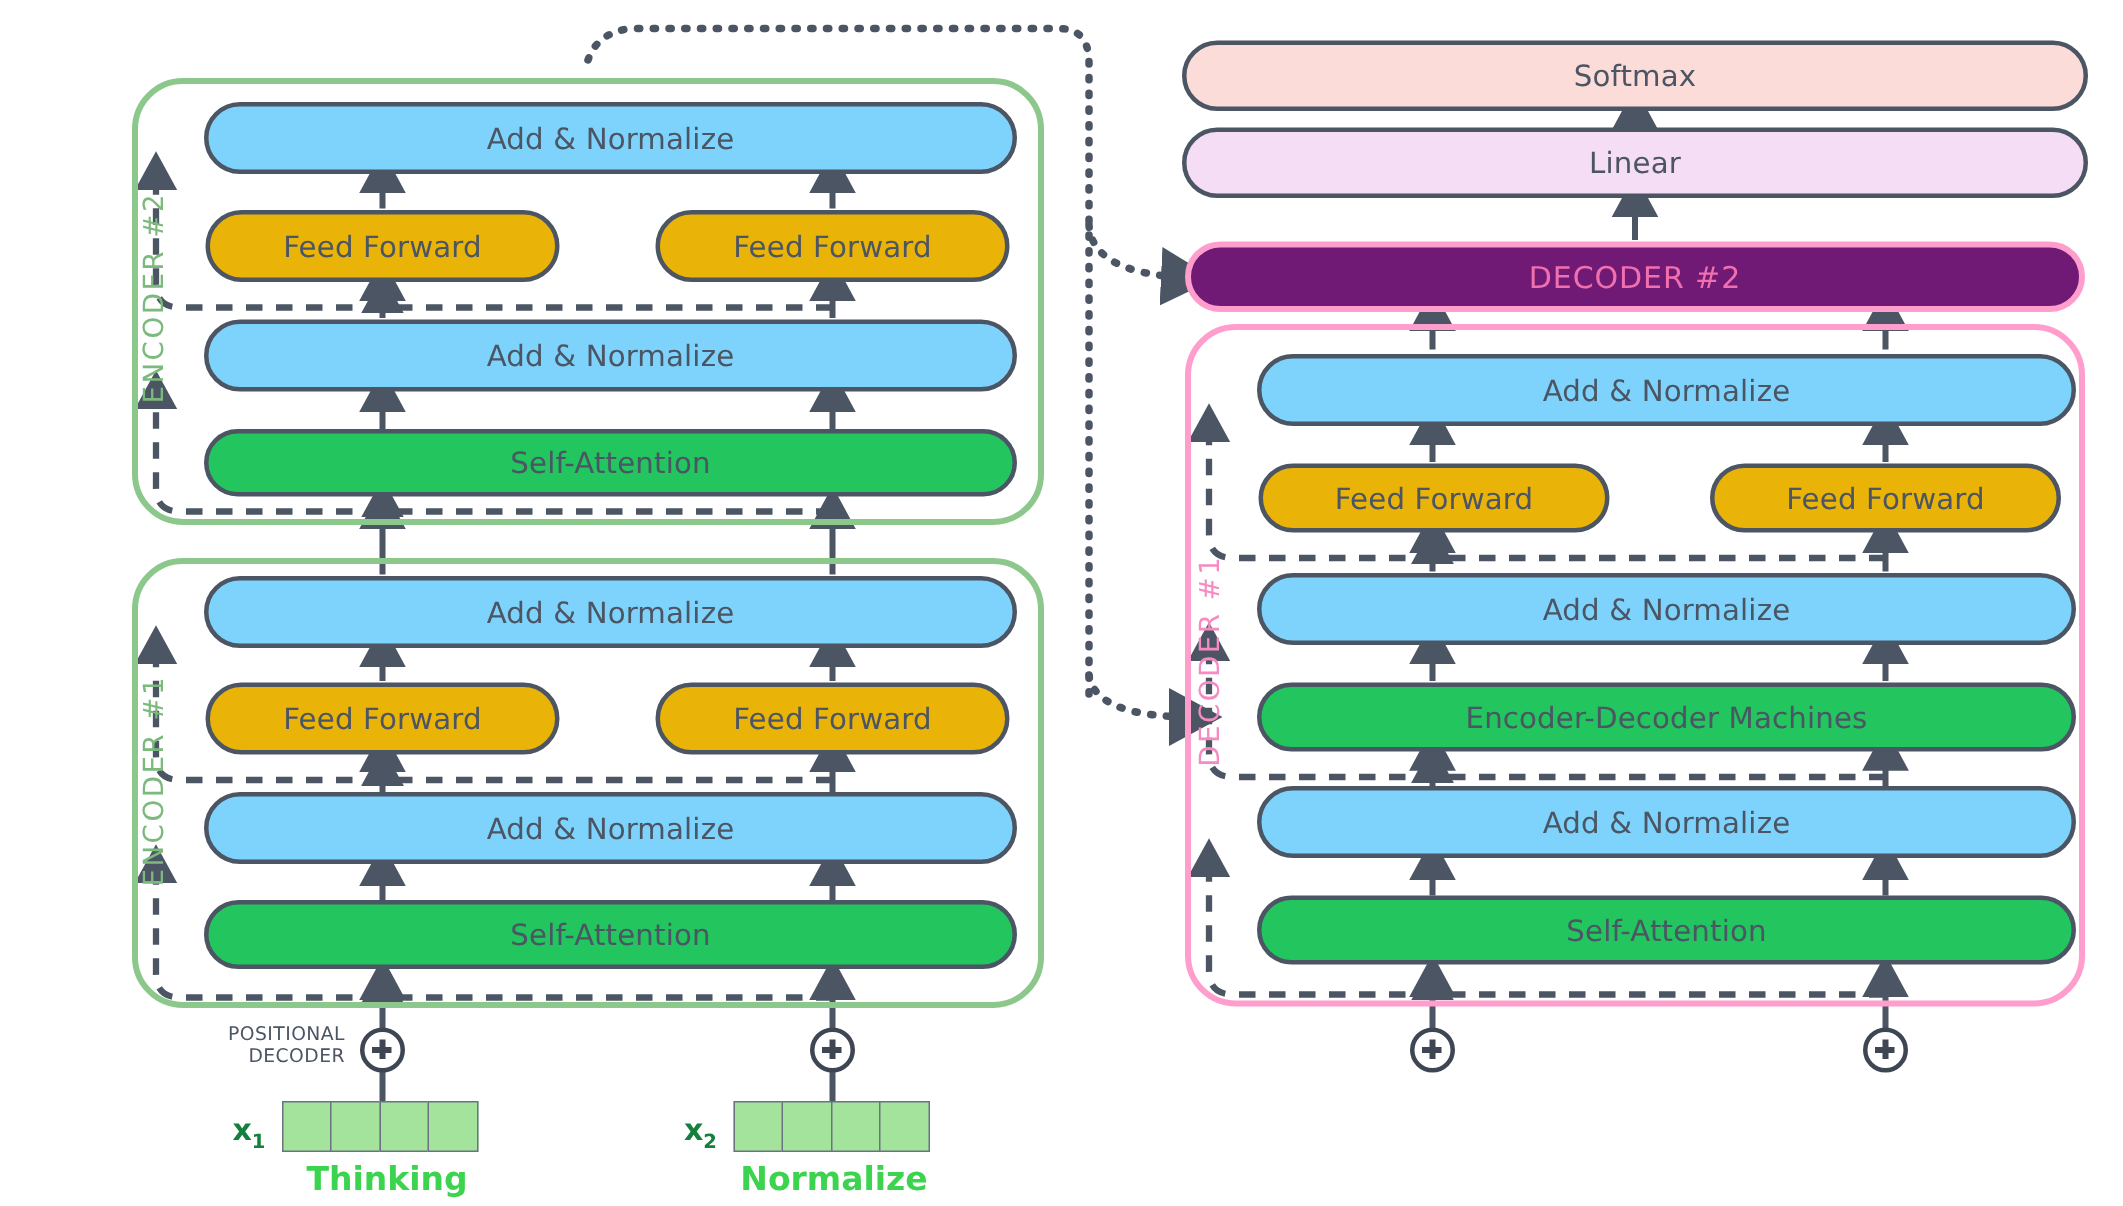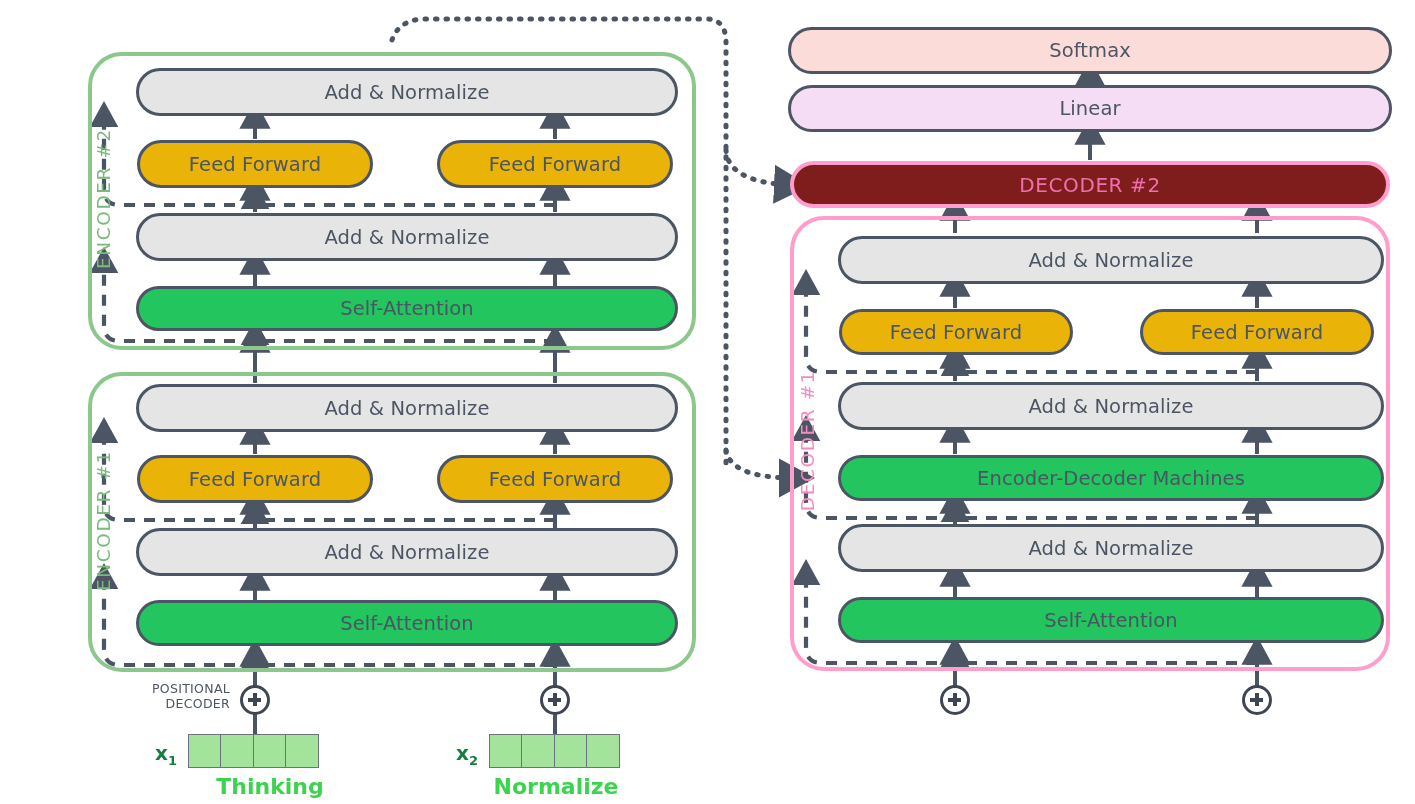--- a/index.html
+++ b/index.html
@@ -12,35 +12,35 @@
   #arrows{pointer-events:none;}
 
   
   .blk{
     position:absolute;box-sizing:border-box;
     border:3.5px solid #4b5563;border-radius:26px;
     display:flex;align-items:center;justify-content:center;
     color:#4b5563;font-size:19.5px;letter-spacing:.1px;
     white-space:nowrap;
   }
-  .blk.addnorm{background:#e5e5e5;}
+  .blk.addnorm{background:#7dd3fc;}
   .blk.ff{background:#eab308;}
   .blk.attn{background:#22c55e;}
   .blk.softmax{background:#fcdcd8;}
   .blk.linear{background:#f5ddf5;}
 
   
   .group{
     position:absolute;box-sizing:border-box;
     border-radius:34px;background:transparent;
   }
   .group.enc{border:4px solid #8cc78c;}
   .group.dec{border:4px solid #ff9ecd;}
   .group.dec2{
-    border:4px solid #ff9ecd;border-radius:26px;background:#7f1d1d;
+    border:4px solid #ff9ecd;border-radius:26px;background:#701a75;
     display:flex;align-items:center;justify-content:center;
   }
   .group-label{
     position:absolute;white-space:nowrap;
     font-size:18.5px;letter-spacing:1.6px;
     transform-origin:50% 50%;
   }
   .group-label.enc{color:#7cb97c;transform:rotate(-90deg);}
   .group-label.dec{color:#f58bc0;transform:rotate(-90deg);}
   .dec2-label{color:#f06fae;font-size:20px;letter-spacing:.6px;}
@@ -207,21 +207,21 @@
 
   <div class="xlabel" style="left:155px;top:741px;">
     <span>x</span><sub>1</sub>
   </div>
   <div class="embed" style="left:188px;top:734px;">
     <div class="cell"></div>
     <div class="cell"></div>
     <div class="cell"></div>
     <div class="cell"></div>
   </div>
-  <div class="word" style="left:190px;top:774px;width:160px;">Thinking</div>
+  <div class="word" style="left:178px;top:774px;width:160px;">Thinking</div>
 
   <div class="xlabel" style="left:456px;top:741px;">
     <span>x</span><sub>2</sub>
   </div>
   <div class="embed" style="left:489px;top:734px;">
     <div class="cell"></div>
     <div class="cell"></div>
     <div class="cell"></div>
     <div class="cell"></div>
   </div>

